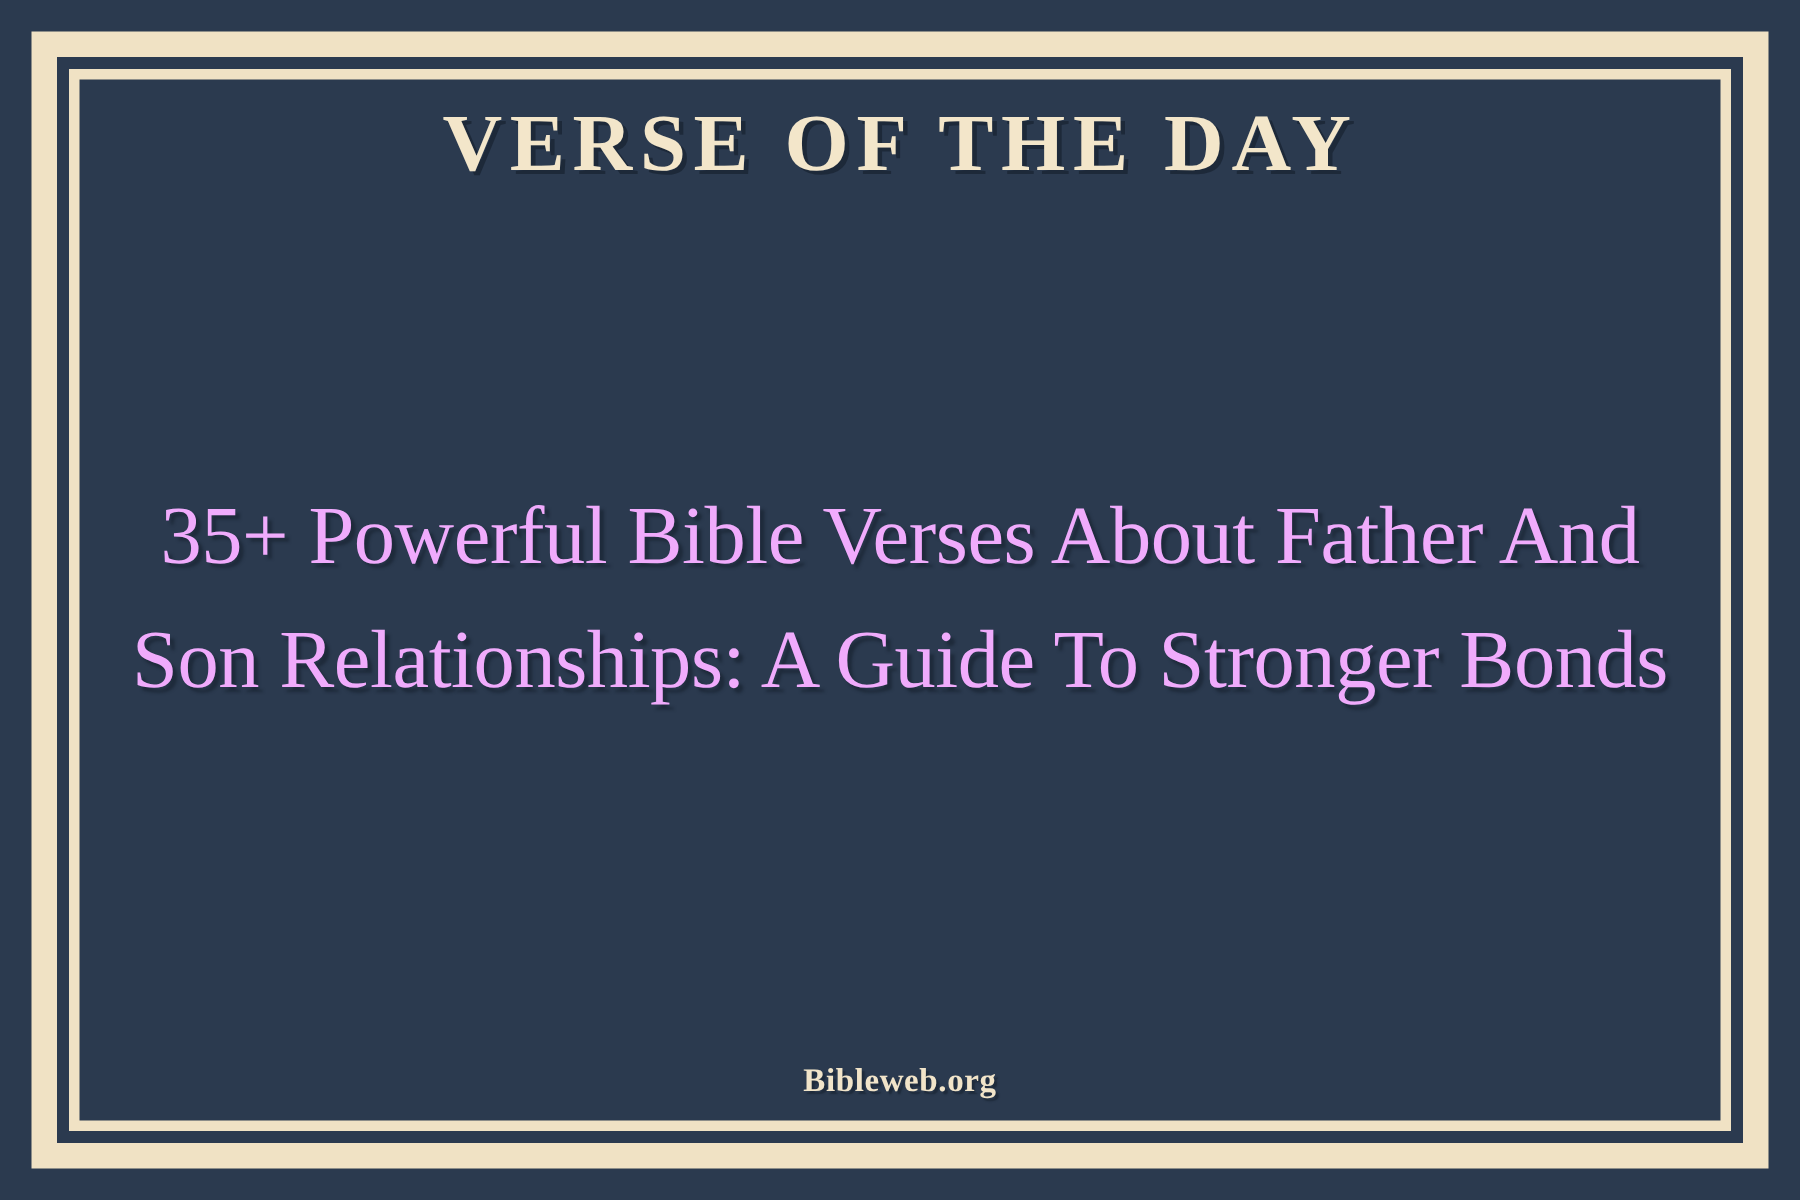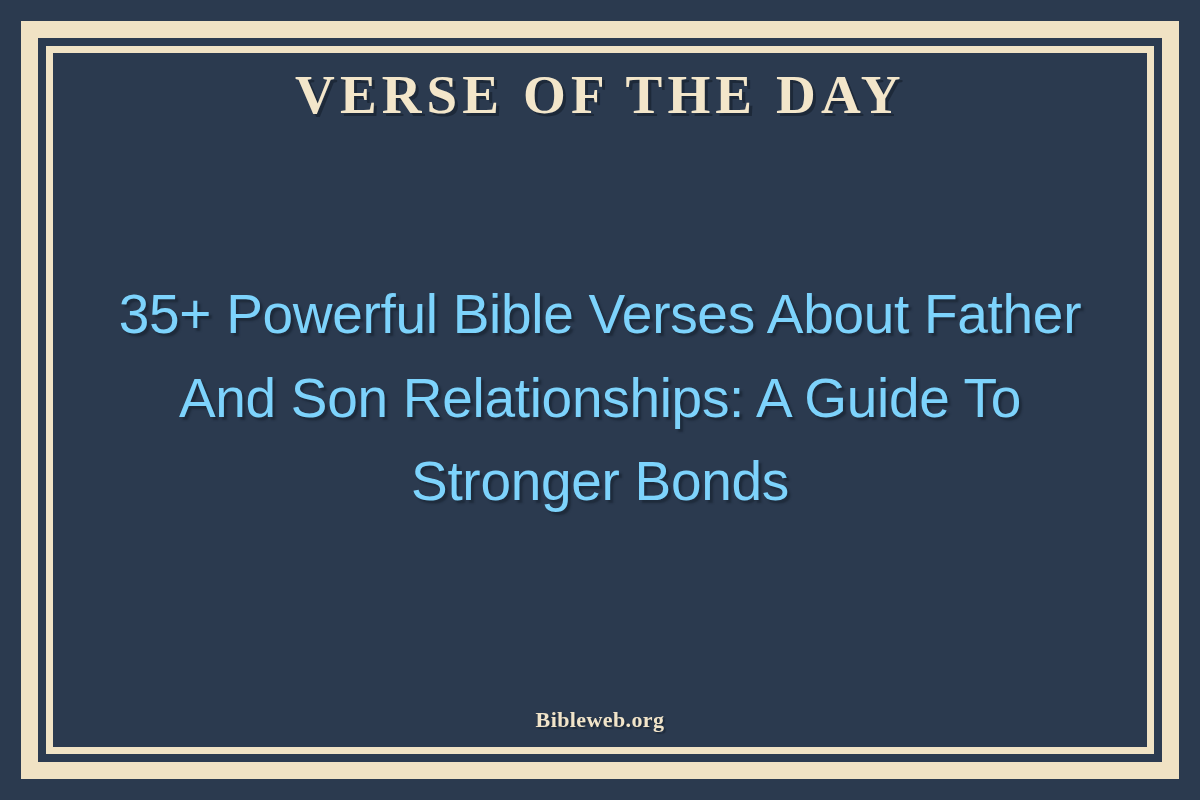--- a/index.html
+++ b/index.html
@@ -76,25 +76,25 @@
   
   .headline-wrap {
     flex: 1 1 auto;
     width: 100%;
     display: flex;
     align-items: center;
     justify-content: center;
     padding-bottom: 34px;
   }
   .headline {
-    font-family: Liberation Sans, sans-serif;
+    font-family: Liberation Serif, serif;
     font-weight: 400;
     font-size: 55px;
     line-height: 1.52;
-    color: #7dd3fc;
+    color: #f0abfc;
     text-align: center;
     text-shadow: 3px 3px 2px rgba(18, 27, 40, 0.5);
     max-width: 1030px;
     letter-spacing: -0.3px;
   }
 
   
   .footer {
     margin-bottom: 14px;
     font-family: Liberation Serif, serif;

